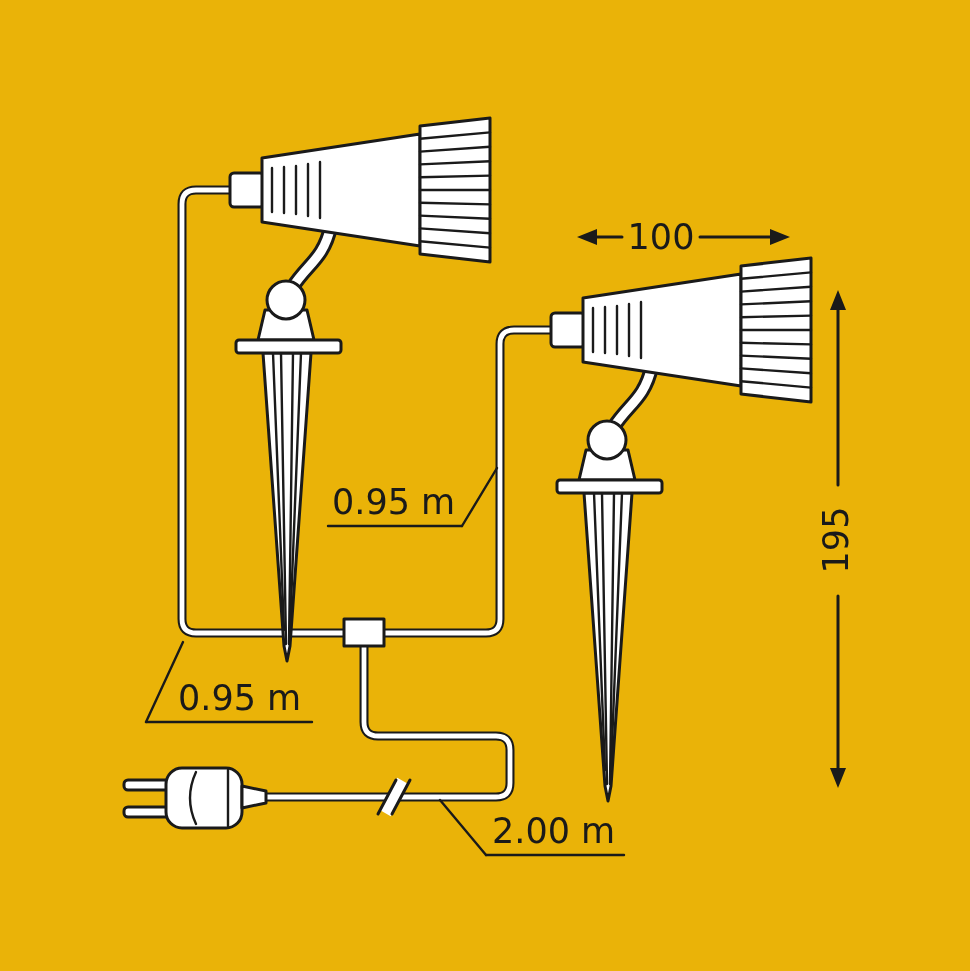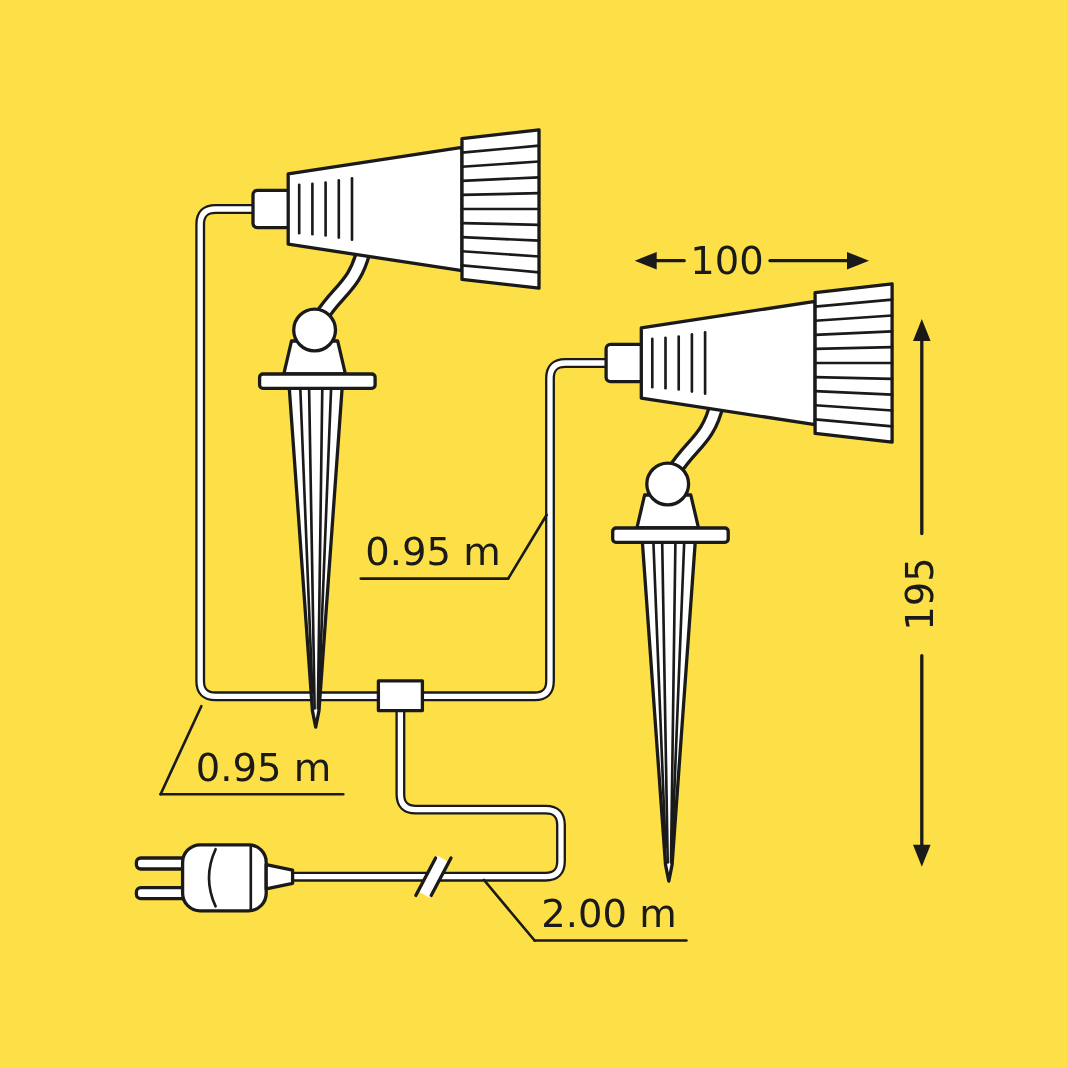--- a/index.html
+++ b/index.html
@@ -1,16 +1,16 @@
 <!DOCTYPE html>
 <html><head>
 <meta charset="utf-8">
 <style>
   html,body{margin:0;padding:0;background:#ffffff;}
-  .stage{width:970px;height:971px;position:relative;background:#fde047;overflow:hidden;}
+  .stage{width:970px;height:971px;position:relative;background:#eab308;overflow:hidden;}
   svg{display:block;}
   .ln{stroke:#1a1a1a;stroke-width:3;fill:none;stroke-linecap:round;}
   .thin{stroke:#1a1a1a;stroke-width:2.4;fill:none;stroke-linecap:round;}
   .fw{fill:#ffffff;stroke:#1a1a1a;stroke-width:3;stroke-linejoin:round;}
   .cable-o{stroke:#1a1a1a;stroke-width:9;fill:none;stroke-linecap:butt;}
   .cable-i{stroke:#ffffff;stroke-width:4.8;fill:none;stroke-linecap:butt;}
   .neck-o{stroke:#1a1a1a;stroke-width:15;fill:none;stroke-linecap:round;}
   .neck-i{stroke:#ffffff;stroke-width:9;fill:none;stroke-linecap:round;}
   .gap{stroke:#ffffff;stroke-width:13;fill:none;}
   .arr{fill:#1a1a1a;stroke:none;}

